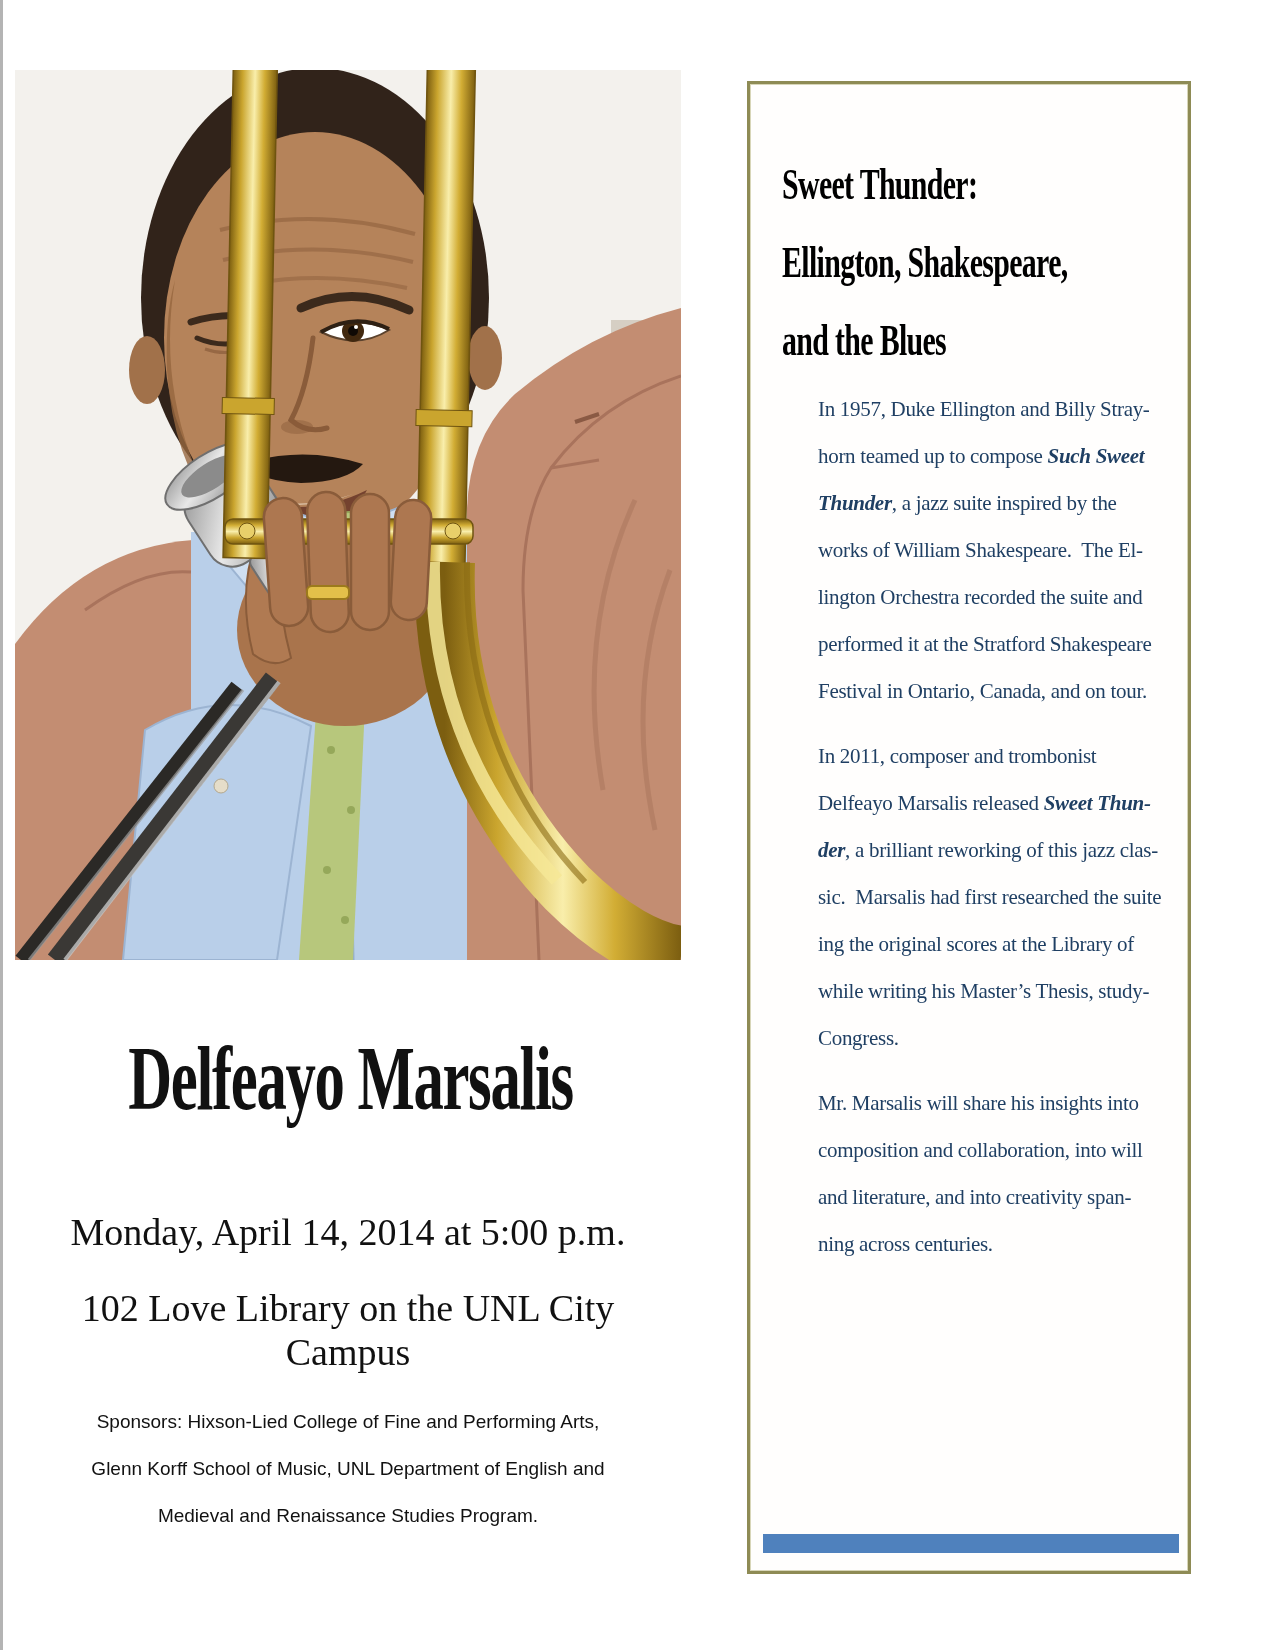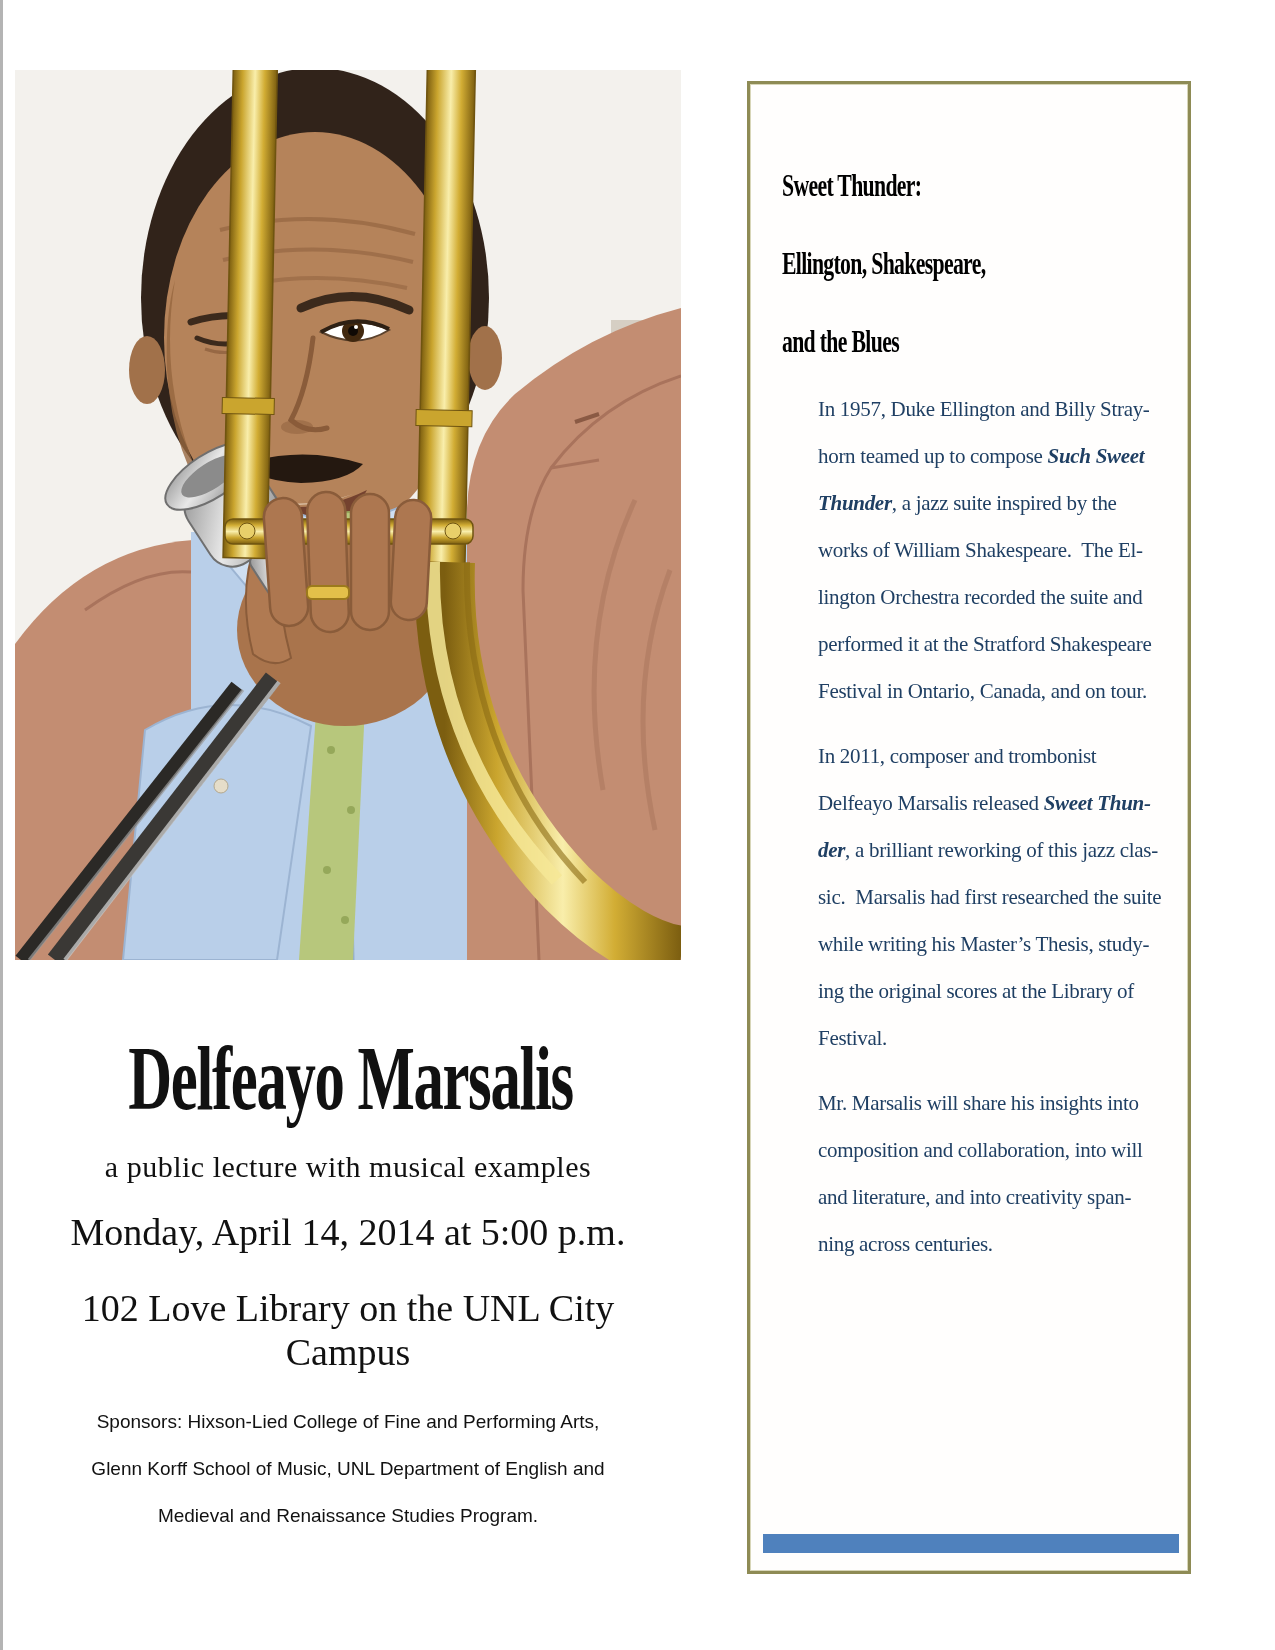--- a/index.html
+++ b/index.html
@@ -17,21 +17,21 @@
                transform:scaleX(0.66);transform-origin:50% 0;white-space:nowrap;}
   .flyer-subtitle{top:1150px;font-size:30px;letter-spacing:0.5px;}
   .flyer-date{top:1210px;font-size:38px;}
   .flyer-location{top:1286px;font-size:38px;}
   .flyer-sponsors{top:1398px;font-size:19px;line-height:47px;
                   font-family:Liberation Sans, sans-serif;color:#0c0c0c;}
 
   
   .panel{position:absolute;left:744px;top:81px;width:444px;height:1493px;background:#fffefd;
          border:3px solid #8e8b55;box-sizing:border-box;box-shadow:inset 0 0 0 1px #d8d6b8;}
-  .panel-heading{position:absolute;left:32px;top:62px;font-size:32px;font-weight:700;
+  .panel-heading{position:absolute;left:32px;top:62px;font-size:44px;font-weight:700;
                  line-height:78px;color:#000;letter-spacing:-1px;}
   .panel-heading .h-line{transform:scaleX(0.68);transform-origin:0 50%;white-space:nowrap;}
   .panel-body{position:absolute;left:32px;top:302px;right:16px;font-size:21px;line-height:47px;
               letter-spacing:-0.3px;color:#1f3f63;margin-left:36px;}
   .panel-body .para{margin:0 0 18px 0;}
   .panel-body .line{white-space:pre;}
   .panel-body .em{font-weight:700;font-style:italic;text-align:center;}
   .accent-bar{position:absolute;left:13px;right:9px;bottom:18px;height:19px;background:#4f81bd;}
 </style>
 </head>
@@ -165,21 +165,20 @@
         <rect x="294" y="422" width="38" height="140" rx="19" transform="rotate(-2 313 492)"></rect>
         <rect x="336" y="424" width="38" height="136" rx="19"></rect>
         <rect x="378" y="430" width="36" height="120" rx="18" transform="rotate(3 396 490)"></rect>
       </g>
       <rect x="292" y="516" width="42" height="13" rx="5" fill="#e3c04a" stroke="#9c7a1c" stroke-width="2"></rect>
     </svg>
   </div>
 
   <div class="left-col">
     <div class="flyer-title">Delfeayo Marsalis</div>
-    <div class="flyer-subtitle">a public lecture with musical examples</div>
     <div class="flyer-date">Monday, April 14, 2014 at 5:00 p.m.</div>
     <div class="flyer-location">102 Love Library on the UNL City Campus</div>
     <div class="flyer-sponsors">
         <div>Sponsors: Hixson-Lied College of Fine and Performing Arts,</div>
         <div>Glenn Korff School of Music, UNL Department of English and</div>
         <div>Medieval and Renaissance Studies Program.</div>
       </div>
   </div>
 
   <div class="panel" style="border-color: rgb(142, 139, 85);">
@@ -196,23 +195,23 @@
           <div class="line"><span>works of William Shakespeare.  The El-</span></div>
           <div class="line"><span>lington Orchestra recorded the suite and</span></div>
           <div class="line"><span>performed it at the Stratford Shakespeare</span></div>
           <div class="line"><span>Festival in Ontario, Canada, and on tour.</span></div>
         </div>
         <div class="para">
           <div class="line"><span>In 2011, composer and trombonist</span></div>
           <div class="line"><span>Delfeayo Marsalis released </span><span class="em">Sweet Thun-</span></div>
           <div class="line"><span class="em">der</span><span>, a brilliant reworking of this jazz clas-</span></div>
           <div class="line"><span>sic.  Marsalis had first researched the suite</span></div>
+          <div class="line"><span>ing the original scores at the Library of</span></div>
           <div class="line"><span>while writing his Master’s Thesis, study-</span></div>
-          <div class="line"><span>ing the original scores at the Library of</span></div>
-          <div class="line"><span>Festival.</span></div>
+          <div class="line"><span>Congress.</span></div>
         </div>
         <div class="para">
           <div class="line"><span>Mr. Marsalis will share his insights into</span></div>
           <div class="line"><span>composition and collaboration, into will</span></div>
           <div class="line"><span>and literature, and into creativity span-</span></div>
           <div class="line"><span>ning across centuries.</span></div>
         </div>
       </div>
     <div class="accent-bar" style="background: rgb(79, 129, 189);"></div>
   </div>

